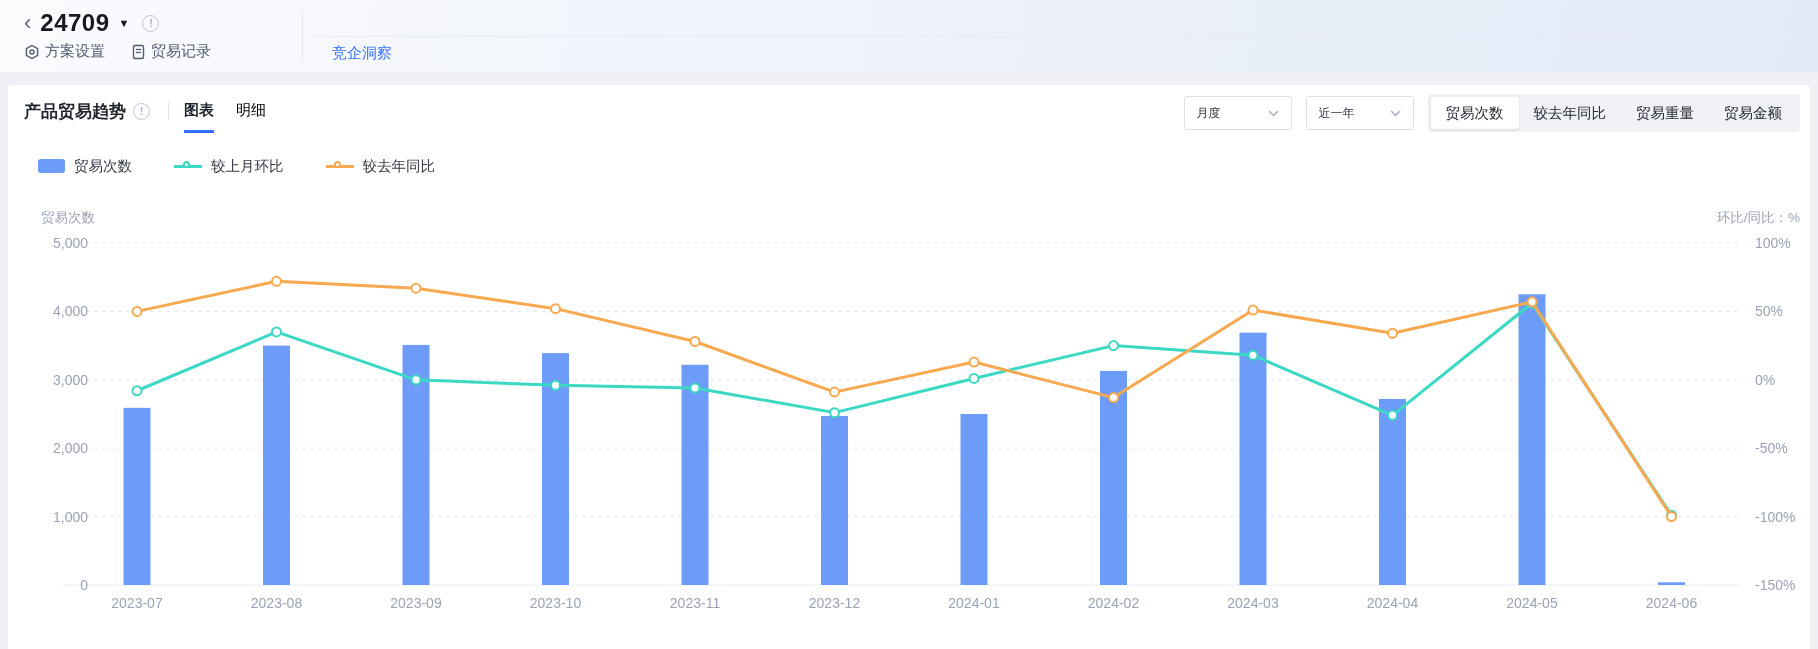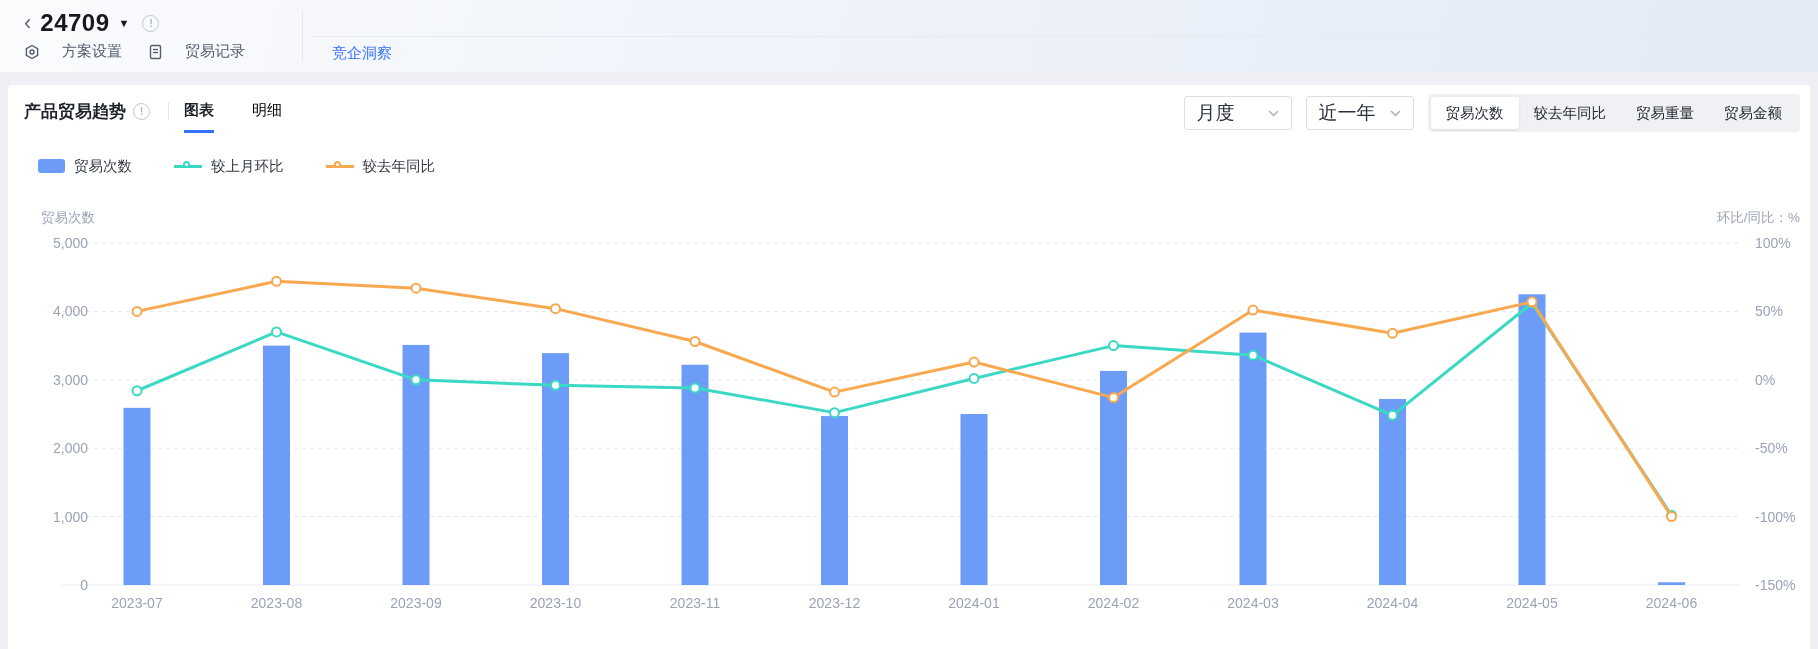--- a/index.html
+++ b/index.html
@@ -16,45 +16,45 @@
 
   .back-row { position:absolute; left:24px; top:9px; display:flex; align-items:center; gap:9px; }
   .back-ic { font-size:22px; color:#60697a; line-height:20px; cursor:pointer; }
   .doc-title { font-size:24px; font-weight:700; color:#16191f; letter-spacing:.5px; cursor:pointer; }
   .caret { font-size:11px; color:#16191f; }
   .info { width:17px; height:17px; border:1.5px solid #bfc6d2; border-radius:50%;
     color:#aeb6c4; font-size:11px; line-height:14px; text-align:center; font-weight:700; }
   .back-row .info { margin-left:4px; }
 
   .menu-row { position:absolute; left:24px; top:42px; display:flex; gap:26px; }
-  .menu-item { display:flex; align-items:center; gap:22px; font-size:15px; color:#525d6f; cursor:pointer; }
+  .menu-item { display:flex; align-items:center; gap:5px; font-size:15px; color:#525d6f; cursor:pointer; }
 
   .tabs { position:absolute; left:332px; top:0; height:36px; display:flex; gap:38px; }
   .tab { font-size:15px; font-weight:700; color:#242b35; line-height:33px; height:36px;
     border-bottom:3px solid transparent; cursor:pointer; }
   .tab.active { border-bottom-color:var(--accent); }
   .subtab { position:absolute; left:332px; top:44px; font-size:15px; color:var(--accent); cursor:pointer; }
 
   
   .card { position:absolute; left:8px; top:85px; width:1802px; height:645px;
     background:#fff; border-radius:4px;padding-left:36px; }
 
   .card-head { position:absolute; left:0; top:0; right:0; height:48px; }
   .panel-title { position:absolute; left:16px; top:15px; display:flex; align-items:center; gap:7px;
     font-size:17px; font-weight:700; color:#1f242c; }
   .head-vdiv { position:absolute; left:160px; top:17px; width:1px; height:18px; background:#e3e6ec; }
-  .view-tabs { position:absolute; left:176px; top:0; height:48px; display:flex; gap:38px; }
+  .view-tabs { position:absolute; left:176px; top:0; height:48px; display:flex; gap:22px; }
   .vtab { font-size:15px; color:#000000; padding-top:16px; height:48px;
     border-bottom:3px solid transparent; cursor:pointer; }
   .vtab.active { color:#1f242c; font-weight:700; border-bottom-color:var(--accent); }
 
   .controls { position:absolute; right:10px; top:9px; display:flex; align-items:center; gap:14px; }
   .select { width:108px; height:34px; border:1px solid #dcdfe6; border-radius:3px; background:#fff;
     display:flex; align-items:center; justify-content:space-between; padding:0 12px;
-    font-size:19px; color:#2a313d; cursor:pointer; }
+    font-size:12px; color:#2a313d; cursor:pointer; }
   .segmented { display:flex; align-items:center; background:#f0f1f4; border-radius:4px;
     padding:3px; height:38px; }
   .seg { padding:0 15px; height:32px; line-height:32px; font-size:14.5px; color:#242b35;
     border-radius:3px; cursor:pointer; white-space:nowrap; }
   .seg.active { background:#fff; box-shadow:0 1px 3px rgba(30,40,60,.10); }
 
   .legend { position:absolute; left:30px; top:70px; height:22px; display:flex; gap:42px; align-items:center; }
   .leg-item { display:flex; align-items:center; gap:9px; font-size:14.5px; color:#333a45; cursor:pointer; }
   .swatch { width:27px; height:14px; border-radius:3px; background:var(--bar); }
   .lm { position:relative; width:28px; height:14px; }

